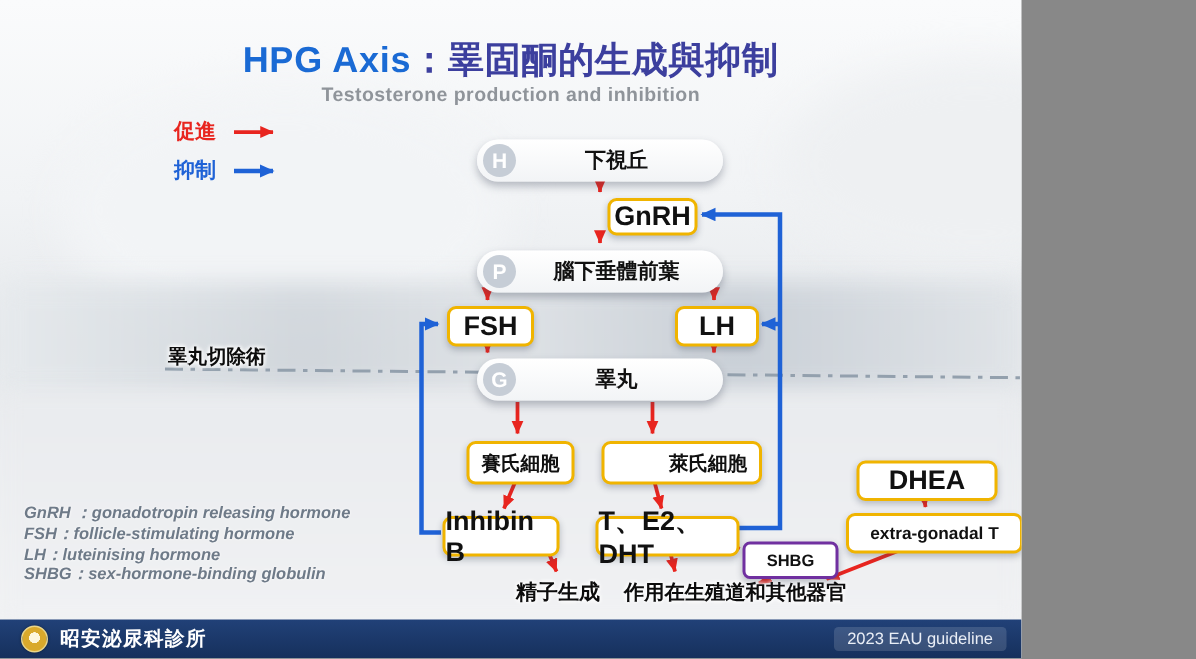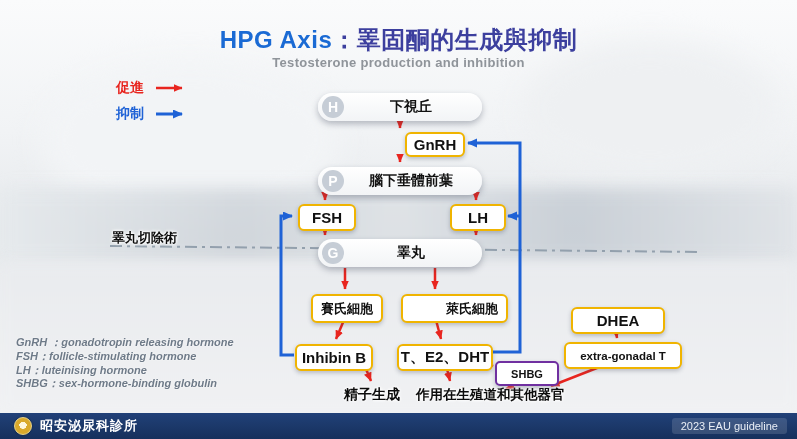--- a/index.html
+++ b/index.html
@@ -1,17 +1,17 @@
 <!DOCTYPE html>
 <html><head>
 <meta charset="utf-8">
 <style>
   html,body{margin:0;padding:0;background:#888;}
   .stage{
-    position:relative;width:797px;height:439px;overflow:hidden;
+    position:relative;width:681px;height:439px;overflow:hidden;
     font-family:"Liberation Sans", sans-serif;
     background:linear-gradient(180deg,#fafbfc 0%,#f1f3f5 30%,#e6e9ec 52%,#eceef0 70%,#f2f3f4 100%);
   }
   
   .bg-blob{position:absolute;filter:blur(14px);border-radius:50%;}
   .bg-band{position:absolute;left:0;right:0;top:188px;height:74px;filter:blur(8px);
     background:linear-gradient(90deg,#e6eaed 0%,#ccd2d8 30%,#dde1e5 50%,#c3cad2 72%,#dfe3e7 100%);opacity:.8;}
   .bg-low{position:absolute;left:0;right:0;top:262px;height:152px;background:linear-gradient(180deg,#e9ebee,#f0f1f3);filter:blur(6px);}
 
   .title{position:absolute;left:0;right:0;top:24px;text-align:center;font-size:24px;font-weight:bold;letter-spacing:.5px;}
@@ -25,21 +25,21 @@
 
   .arrows{position:absolute;left:0;top:0;z-index:1;}
 
   .pill{position:absolute;width:164px;height:28px;background:linear-gradient(180deg,#ffffff,#f2f4f6);
     border-radius:15px;box-shadow:0 3px 6px rgba(60,70,90,.35);z-index:2;display:flex;align-items:center;}
   .pill-letter{position:absolute;left:4px;top:3px;width:22px;height:22px;border-radius:50%;
     background:#c6cdd6;color:#ffffff;font-weight:bold;font-size:14px;display:flex;align-items:center;justify-content:center;}
   .pill-label{flex:1;text-align:center;padding-left:22px;font-size:14px;font-weight:bold;color:#111;}
 
   .ybox{position:absolute;background:#ffffff;border:2px solid #f0b400;border-radius:6px;z-index:2;
-    display:flex;align-items:center;justify-content:center;font-size:15px;font-weight:bold;color:#111;
+    display:flex;align-items:center;justify-content:center;font-size:18px;font-weight:bold;color:#111;
     box-shadow:0 2px 4px rgba(60,70,90,.3);}
   .pbox{position:absolute;background:#ffffff;border:2px solid #7030a0;border-radius:5px;z-index:3;
     display:flex;align-items:center;justify-content:center;font-size:11px;font-weight:bold;color:#111;
     box-shadow:0 2px 4px rgba(60,70,90,.3);}
 
   .free-label{position:absolute;font-weight:bold;color:#0c0c0c;z-index:2;
     text-shadow:0 0 3px #fff,0 0 3px #fff,0 0 4px #fff;}
   .castration{left:112px;top:229px;font-size:13px;}
   .sperm{left:344px;top:386px;font-size:14px;}
   .action{left:416px;top:386px;font-size:13.5px;}

